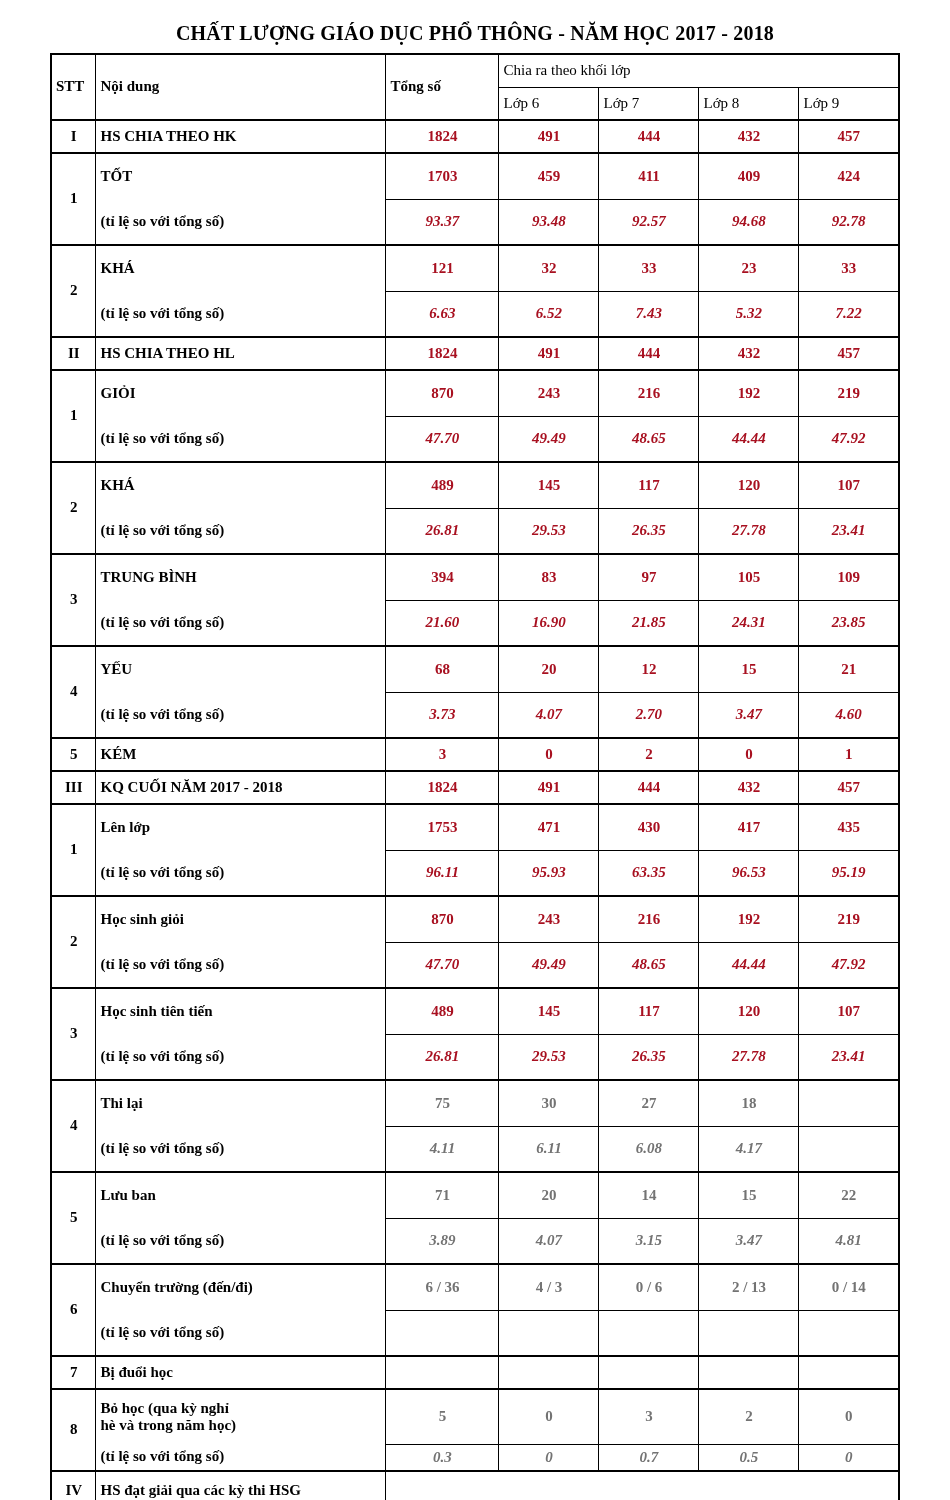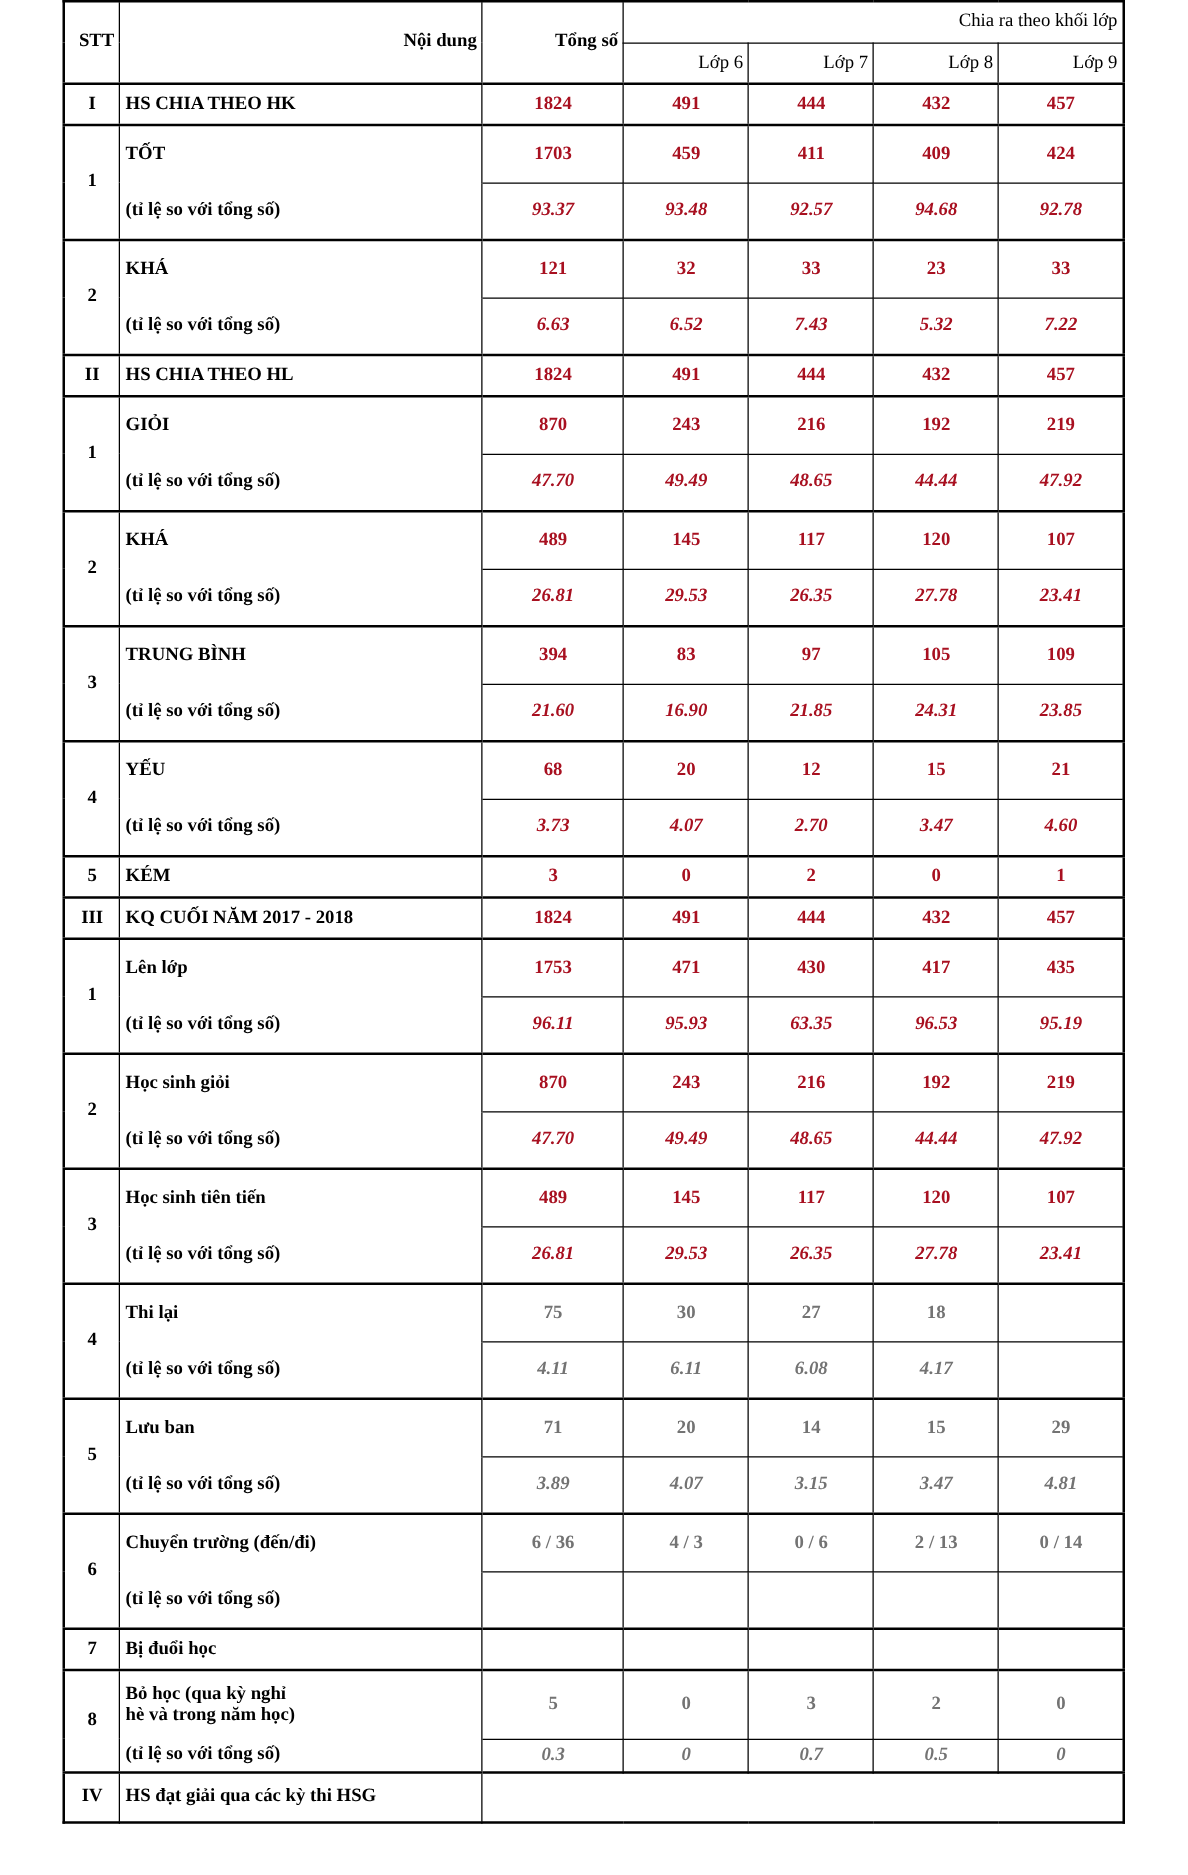--- a/index.html
+++ b/index.html
@@ -39,21 +39,21 @@
 
   
   col.c-stt{width:45px;}
   col.c-noi{width:290px;}
   col.c-tong{width:113px;}
   col.c-lop{width:100px;}
 
   
   th.hd{
     font-weight:bold;
-    text-align:right;
+    text-align:left;
     font-size:15px;
     background:#fff;
   }
   th.hd-group{font-size:15px;font-weight:normal;}
   th.hd-lop{font-size:15px;font-weight:normal;}
   th.hd-stt{font-size:15px;border-radius:18px;}
   th.hd-noi{font-size:16px;}
   th.hd-tong{font-size:16px;}
 
   
@@ -74,20 +74,21 @@
 
   .thick-top{border-top:2px solid #000 !important;}
 
   .two-line{line-height:1.3;}
 </style>
 </head>
 <body>
 
 <div class="page">
 
+  <div class="doc-title">CHẤT LƯỢNG GIÁO DỤC PHỔ THÔNG - NĂM HỌC 2017 - 2018</div>
 
   <table class="report">
     <colgroup>
       <col class="c-stt">
         <col class="c-noi">
         <col class="c-tong">
       <col class="c-lop">
         <col class="c-lop">
         <col class="c-lop">
         <col class="c-lop">
@@ -313,21 +314,21 @@
           <td class="pct blk">4.17</td>
           <td class="pct blk"></td>
         </tr>
         <tr class="rowc">
           <td class="stt thick-top" rowspan="2">5</td>
           <td class="lbl-sub thick-top" style="border-bottom: none;">Lưu ban</td>
           <td class="num thick-top blk">71</td>
           <td class="num thick-top blk">20</td>
           <td class="num thick-top blk">14</td>
           <td class="num thick-top blk">15</td>
-          <td class="num thick-top blk">29</td>
+          <td class="num thick-top blk">22</td>
         </tr>
         <tr class="rowc">
           <td class="lbl-sub" style="border-top: none; font-weight: bold;">(tỉ lệ so với tổng số)</td>
           <td class="pct blk">3.89</td>
           <td class="pct blk">4.07</td>
           <td class="pct blk">3.15</td>
           <td class="pct blk">3.47</td>
           <td class="pct blk">4.81</td>
         </tr>
         <tr class="rowc">

